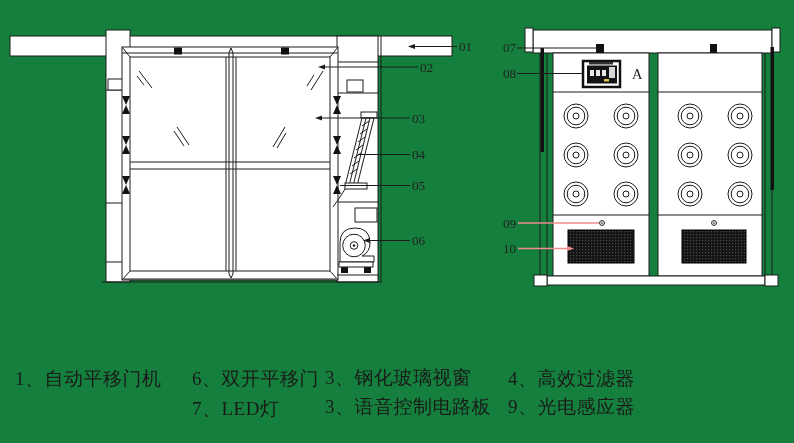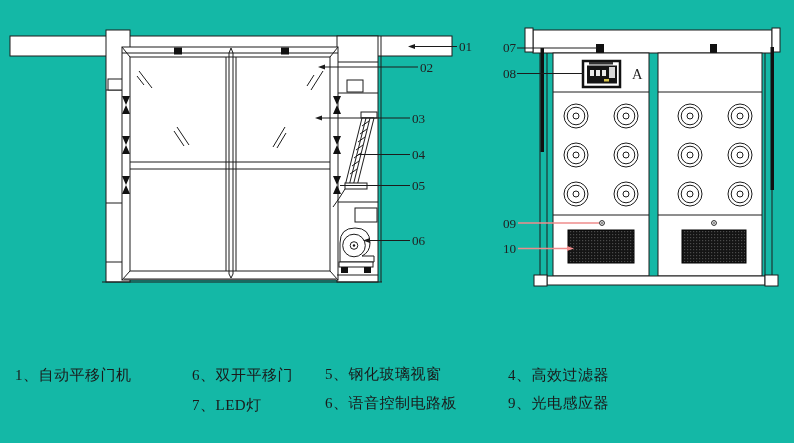--- a/index.html
+++ b/index.html
@@ -1,25 +1,25 @@
 <!DOCTYPE html>
 <html><head>
 <meta charset="utf-8">
 <style>
   html,body{margin:0;padding:0;background:#ffffff;}
-  .canvas{position:relative;width:794px;height:443px;background:#14b8a6;overflow:hidden;
+  .canvas{position:relative;width:794px;height:443px;background:#15803d;overflow:hidden;
           font-family:"Liberation Serif","DejaVu Serif",serif;}
   svg{position:absolute;left:0;top:0;}
   svg .ink{stroke:#1c1c1c;stroke-width:1;fill:none;}
   svg .fw{fill:#ffffff;}
   svg .fk{fill:#111111;stroke:none;}
   svg text{stroke:none;fill:#222222;font-family:"Liberation Serif","DejaVu Serif",serif;font-size:13.2px;}
   svg text.marker{font-size:14.5px;}
   .legend{position:absolute;left:0;top:0;width:794px;height:443px;pointer-events:none;}
-  .legend .li{position:absolute;white-space:nowrap;font-size:15px;color:#1a1a1a;
+  .legend .li{position:absolute;white-space:nowrap;font-size:19px;color:#1a1a1a;
               font-family:"Liberation Serif","DejaVu Serif",serif;letter-spacing:0.5px;}
 </style>
 </head>
 <body>
 
 <div class="canvas">
 <svg width="794" height="360" viewBox="0 0 794 360">
   <defs>
     <pattern id="mesh" width="3" height="3" patternUnits="userSpaceOnUse">
       <rect width="3" height="3" fill="#141414"></rect>
@@ -250,19 +250,19 @@
       <line x1="518" y1="248.5" x2="567" y2="248.5" stroke="#ef8c8c" stroke-width="1.4"></line>
       <polygon points="574,248.5 567,246 567,251" fill="#ef8c8c"></polygon>
       <text x="503" y="253">10</text>
     </g>
   </g>
 </svg>
 
 <div class="legend">
   <span class="li" style="left:15px;top:366px">1、自动平移门机</span>
   <span class="li" style="left:192px;top:366px">6、双开平移门</span>
-  <span class="li" style="left:325px;top:365px">5、钢化玻璃视窗</span>
+  <span class="li" style="left:325px;top:365px">3、钢化玻璃视窗</span>
   <span class="li" style="left:508px;top:366px">4、高效过滤器</span>
   <span class="li" style="left:192px;top:396px">7、LED灯</span>
-  <span class="li" style="left:325px;top:394px">6、语音控制电路板</span>
+  <span class="li" style="left:325px;top:394px">3、语音控制电路板</span>
   <span class="li" style="left:508px;top:394px">9、光电感应器</span>
 </div>
 </div>
 
 </body></html>

